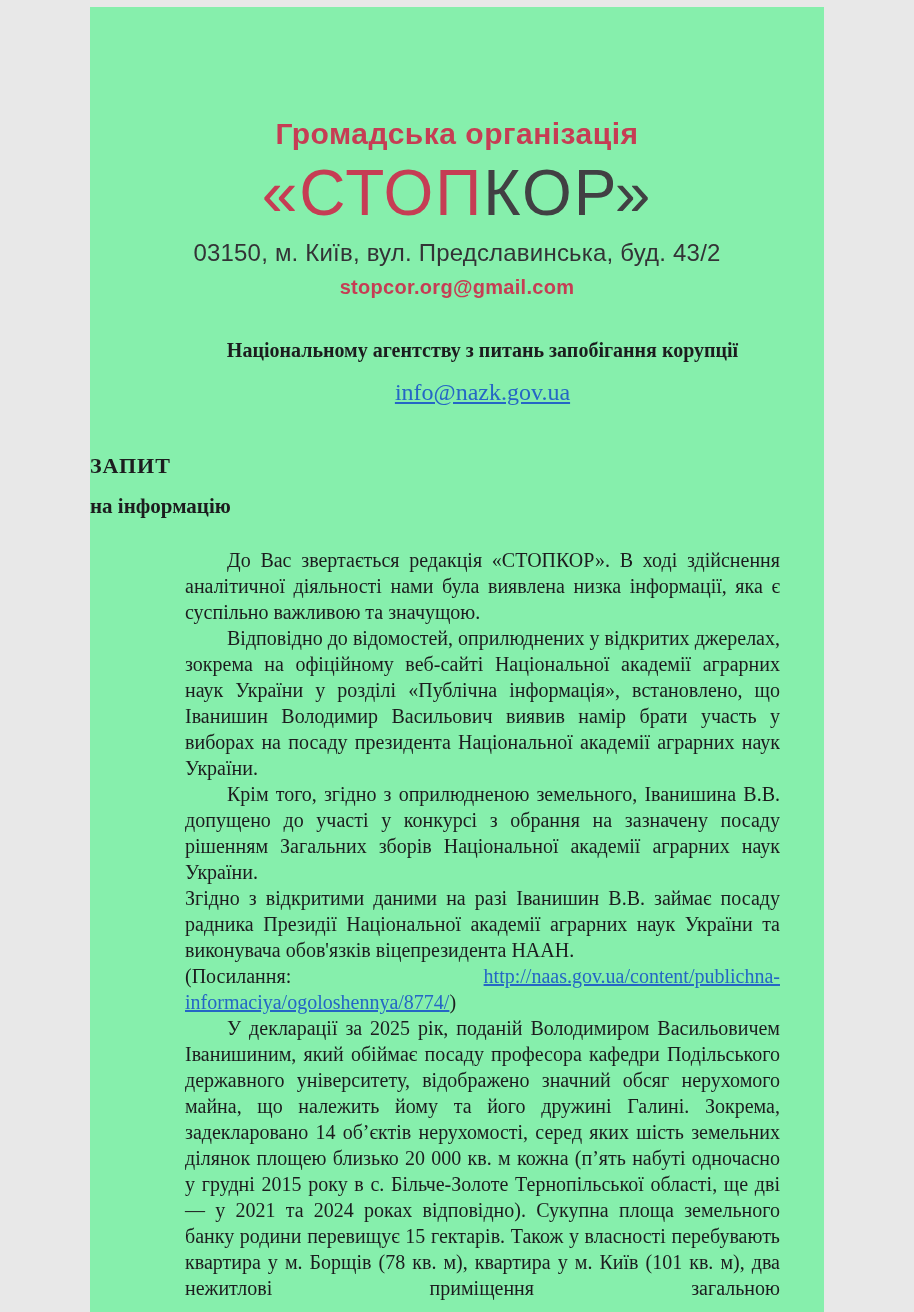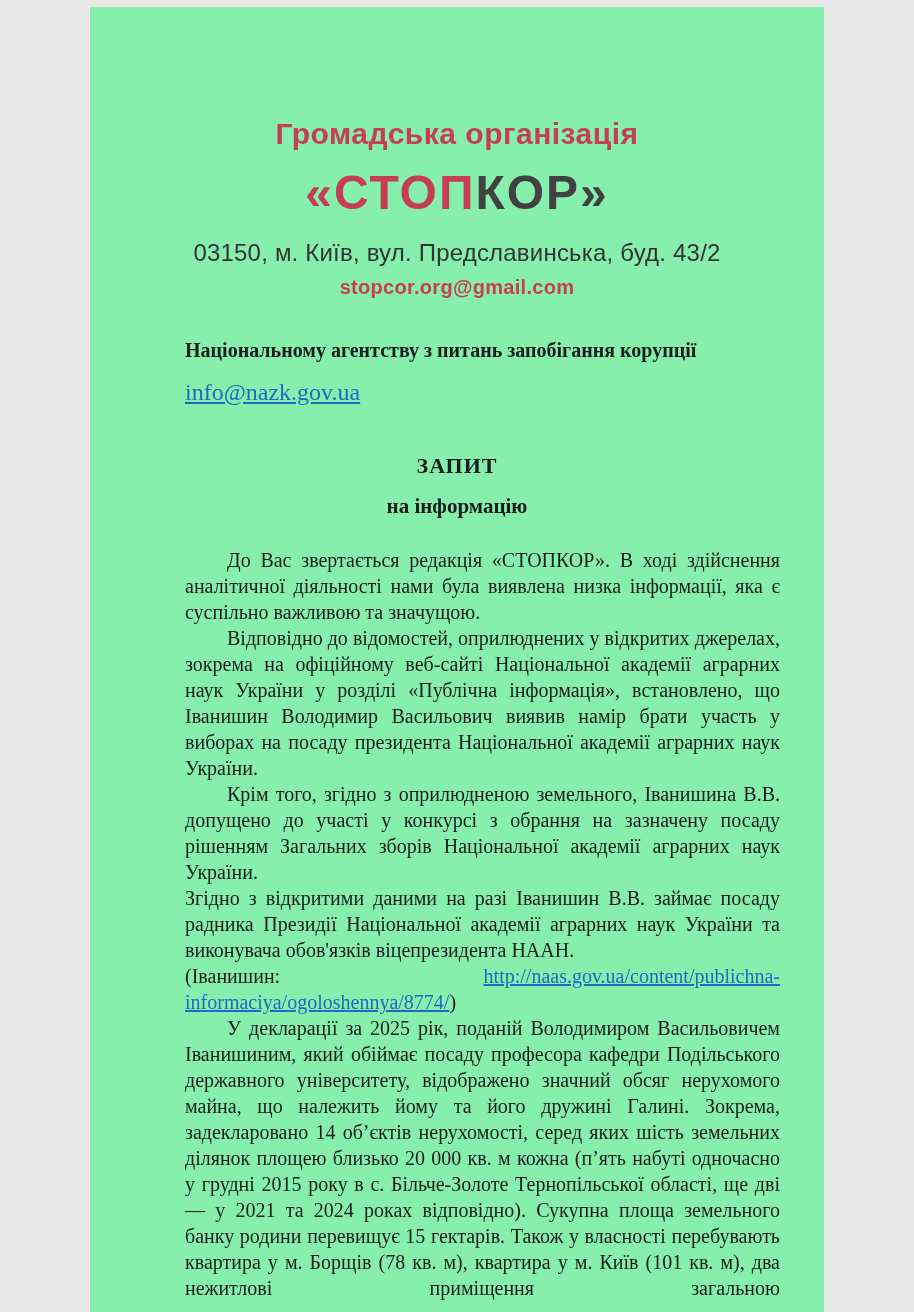--- a/index.html
+++ b/index.html
@@ -9,30 +9,30 @@
     width:734px; height:1312px;
     margin:7px auto;
     background:#86efac;
     overflow:hidden;
     font-family:"Liberation Serif", serif;
     color:#1c1c1e;
   }
   
   .letterhead { padding-top:110px; text-align:center; font-family:"Liberation Sans", sans-serif; }
   .org-type { font-size:30px; line-height:34px; font-weight:bold; letter-spacing:0.5px; }
-  .org-name { margin-top:2px; font-size:48px; line-height:80px; font-weight:bold; letter-spacing:2px; }
+  .org-name { margin-top:2px; font-size:64px; line-height:80px; font-weight:normal; letter-spacing:2px; }
   .org-address { margin-top:6px; font-size:24px; line-height:28px; font-weight:normal; letter-spacing:0.2px; }
   .org-email { margin-top:6px; font-size:20px; line-height:28px; font-weight:bold; letter-spacing:0.3px; }
   
   .meta { margin:36px 44px 0 95px; font-size:20px; line-height:26px; }
-  .recipient { margin:36px 44px 0 95px; text-align:left; }
+  .recipient { margin:36px 44px 0 95px; text-align:center; }
   .recipient-name { font-size:20px; line-height:26px; font-weight:bold; }
   .recipient-email { display:inline-block; margin-top:16px; font-size:24px; line-height:26px; text-decoration:underline; }
   
-  .doc-title { margin-top:48px; text-align:center; font-weight:bold; }
+  .doc-title { margin-top:48px; font-weight:bold; }
   .doc-title .t1 { font-size:22px; line-height:26px; letter-spacing:1px; }
   .doc-title .t2 { margin-top:14px; font-size:21px; line-height:26px; }
   
   .body-text { margin:28px 44px 0 95px; font-size:20px; line-height:26px; text-align:justify; }
   .body-text p { margin:0; }
   .body-text p.indent { text-indent:42px; }
   .body-text p.cut { text-align-last:justify; }
   a { cursor:pointer; }
 </style>
 </head>
@@ -56,17 +56,17 @@
   <section class="doc-title">
     <div class="t1">ЗАПИТ</div>
     <div class="t2">на інформацію</div>
   </section>
 
   <section class="body-text">
     <p class="indent">До Вас звертається редакція «СТОПКОР». В ході здійснення аналітичної діяльності нами була виявлена низка інформації, яка є суспільно важливою та значущою.</p>
     <p class="indent">Відповідно до відомостей, оприлюднених у відкритих джерелах, зокрема на офіційному веб-сайті Національної академії аграрних наук України у розділі «Публічна інформація», встановлено, що Іванишин Володимир Васильович виявив намір брати участь у виборах на посаду президента Національної академії аграрних наук України.</p>
     <p class="indent">Крім того, згідно з оприлюдненою земельного, Іванишина В.В. допущено до участі у конкурсі з обрання на зазначену посаду рішенням Загальних зборів Національної академії аграрних наук України.</p>
     <p>Згідно з відкритими даними на разі Іванишин В.В. займає посаду радника Президії Національної академії аграрних наук України та виконувача обов'язків віцепрезидента НААН.</p>
-    <p><span>(Іванишин: </span><a class="naas-link" style="color: rgb(37, 102, 197); text-decoration: underline;">http://naas.gov.ua/content/publichna-informaciya/ogoloshennya/8774/</a><span>)</span></p>
+    <p><span>(Посилання: </span><a class="naas-link" style="color: rgb(37, 102, 197); text-decoration: underline;">http://naas.gov.ua/content/publichna-informaciya/ogoloshennya/8774/</a><span>)</span></p>
     <p class="indent cut">У декларації за 2025 рік, поданій Володимиром Васильовичем Іванишиним, який обіймає посаду професора кафедри Подільського державного університету, відображено значний обсяг нерухомого майна, що належить йому та його дружині Галині. Зокрема, задекларовано 14 об’єктів нерухомості, серед яких шість земельних ділянок площею близько 20 000 кв. м кожна (п’ять набуті одночасно у грудні 2015 року в с. Більче-Золоте Тернопільської області, ще дві — у 2021 та 2024 роках відповідно). Сукупна площа земельного банку родини перевищує 15 гектарів. Також у власності перебувають квартира у м. Борщів (78 кв. м), квартира у м. Київ (101 кв. м), два нежитлові приміщення загальною</p>
   </section>
 
 </div>
 
 </body></html>

